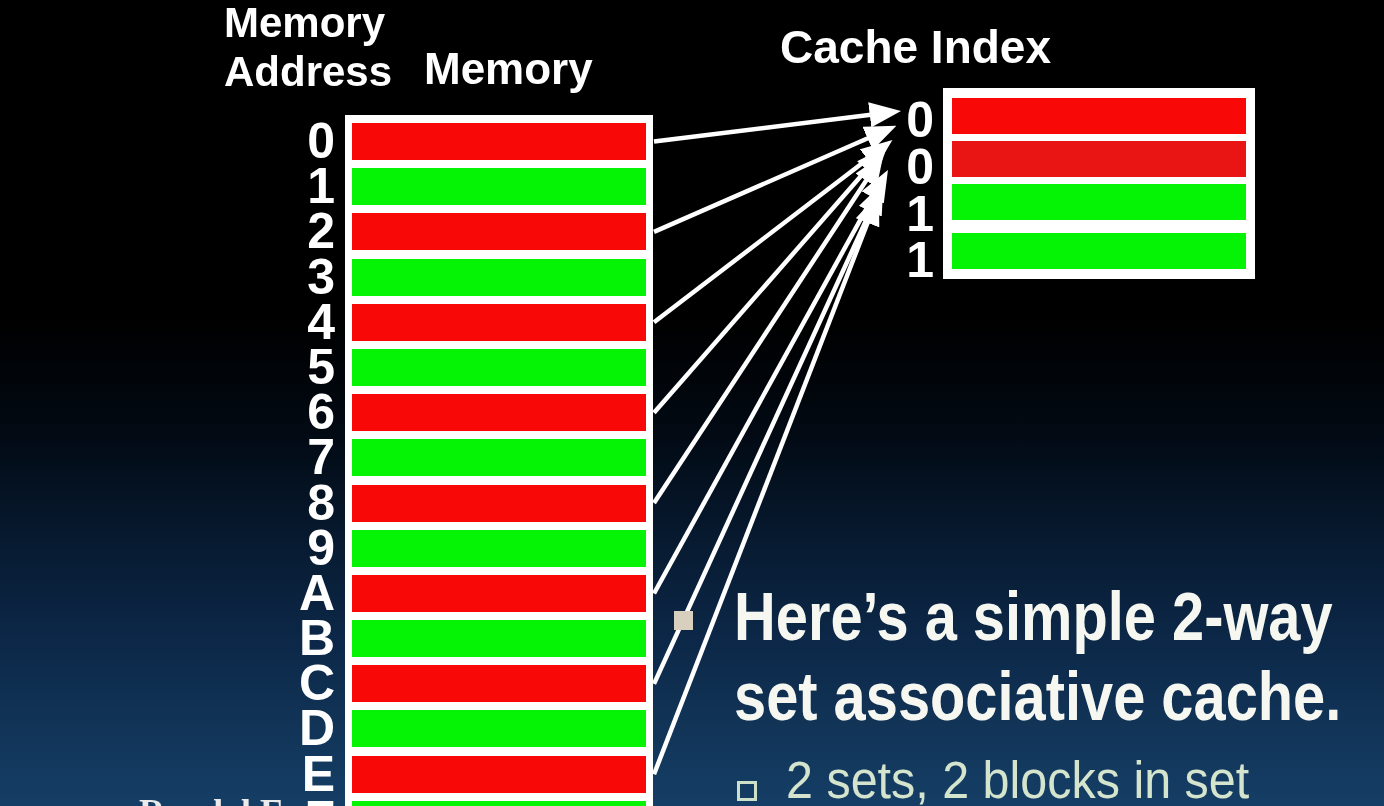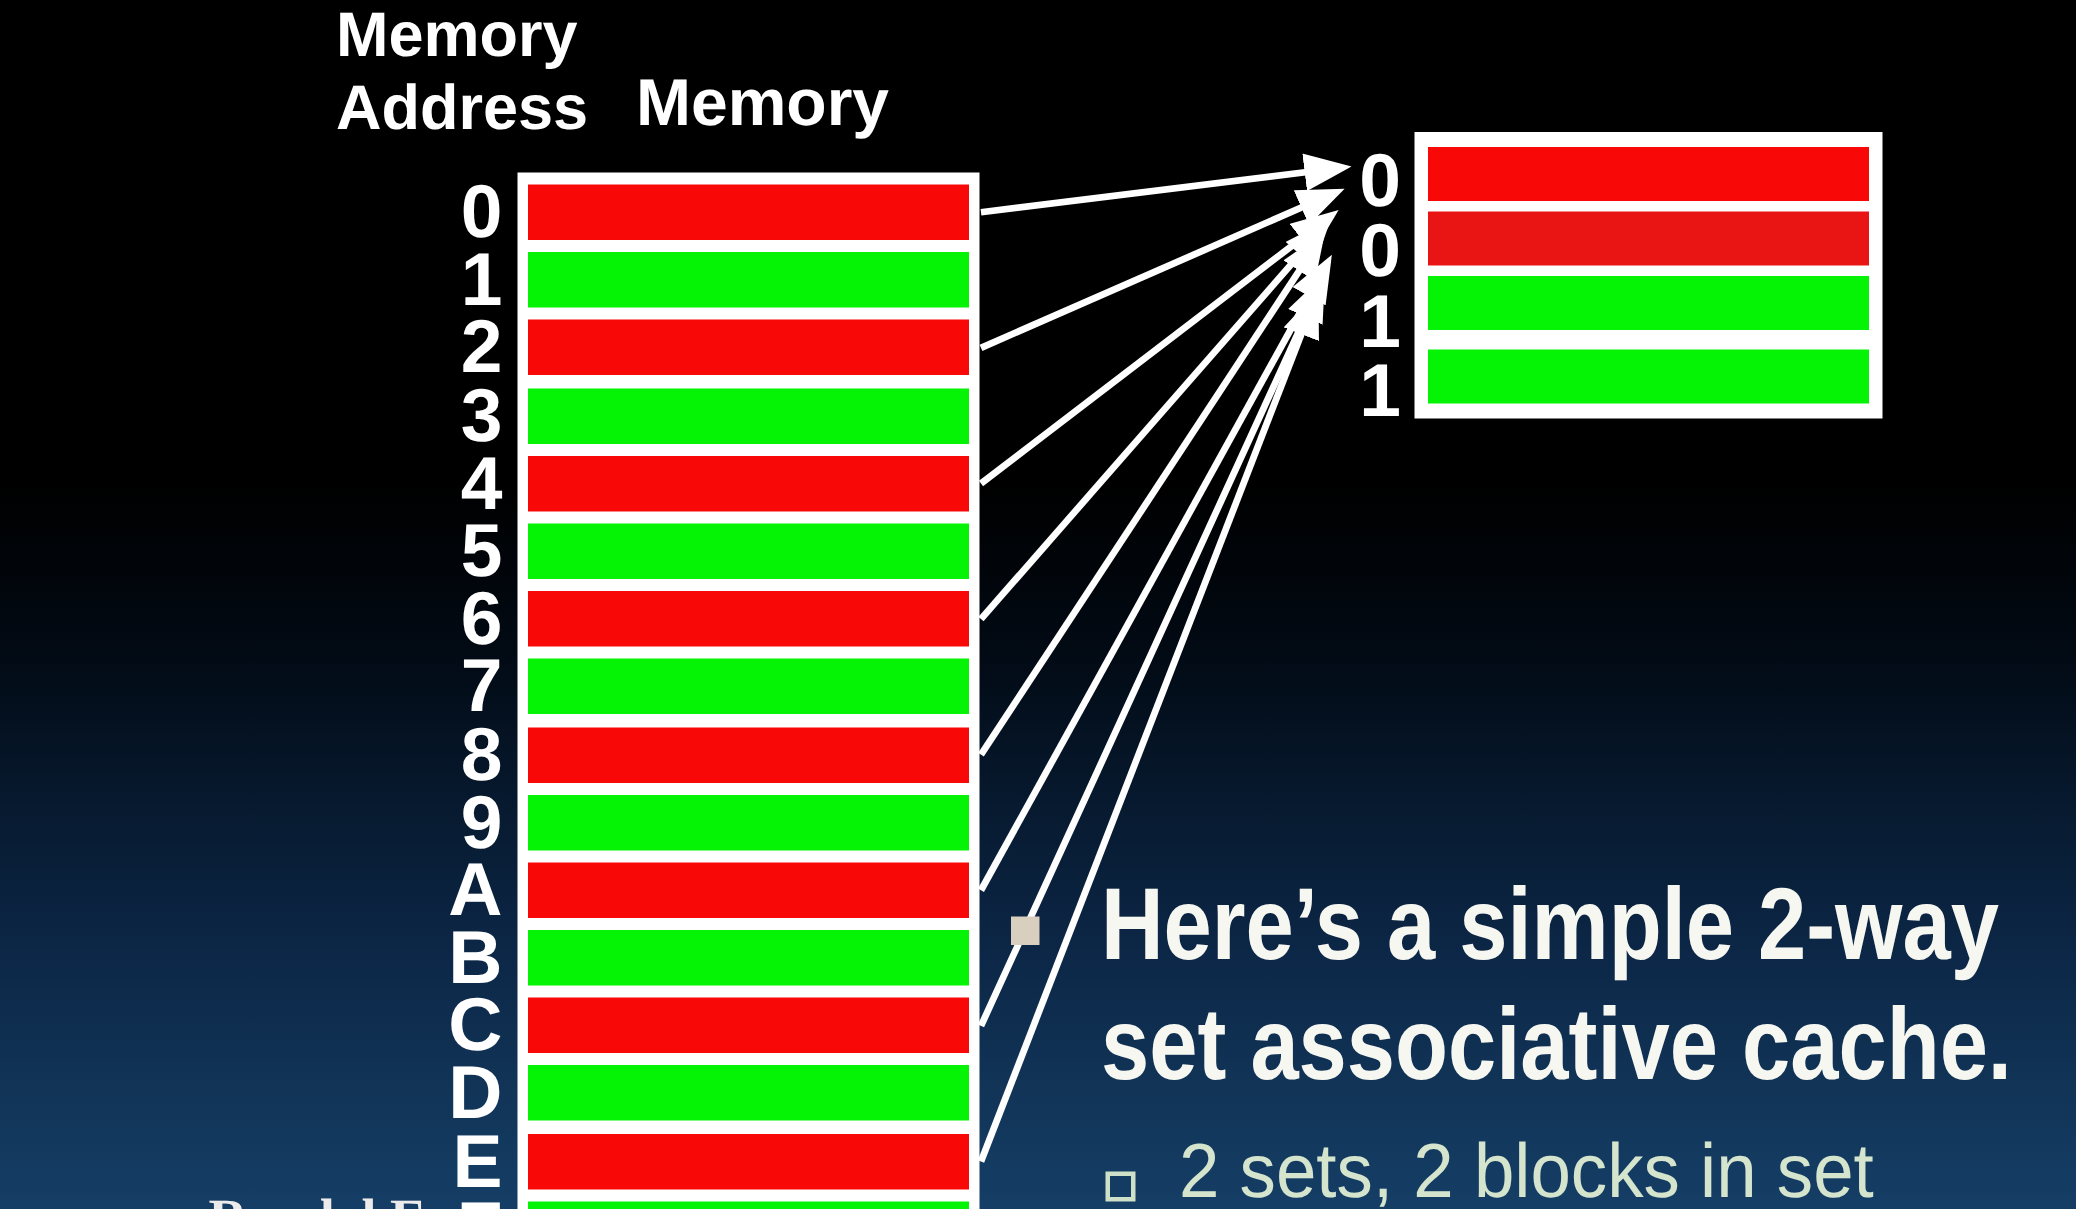--- a/index.html
+++ b/index.html
@@ -58,20 +58,21 @@
       <line x1="654" y1="412.70000000000005" x2="882" y2="152" class="arrow-line" marker-end="url(#ah)"></line>
       <line x1="654" y1="503.1" x2="879" y2="161" class="arrow-line" marker-end="url(#ah)"></line>
       <line x1="654" y1="593.5" x2="884" y2="177" class="arrow-line" marker-end="url(#ah)"></line>
       <line x1="654" y1="683.9000000000001" x2="880" y2="190" class="arrow-line" marker-end="url(#ah)"></line>
       <line x1="654" y1="774.3000000000001" x2="876" y2="201" class="arrow-line" marker-end="url(#ah)"></line>
     </svg>
 
   <div class="abs hdr h-mem-addr">Memory
 Address</div>
   <div class="abs hdr h-memory">Memory</div>
+  <div class="abs hdr h-cache-index">Cache Index</div>
 
   <div class="abs addr-col" id="addr-col">
       <div class="addr">0</div>
       <div class="addr">1</div>
       <div class="addr">2</div>
       <div class="addr">3</div>
       <div class="addr">4</div>
       <div class="addr">5</div>
       <div class="addr">6</div>
       <div class="addr">7</div>

